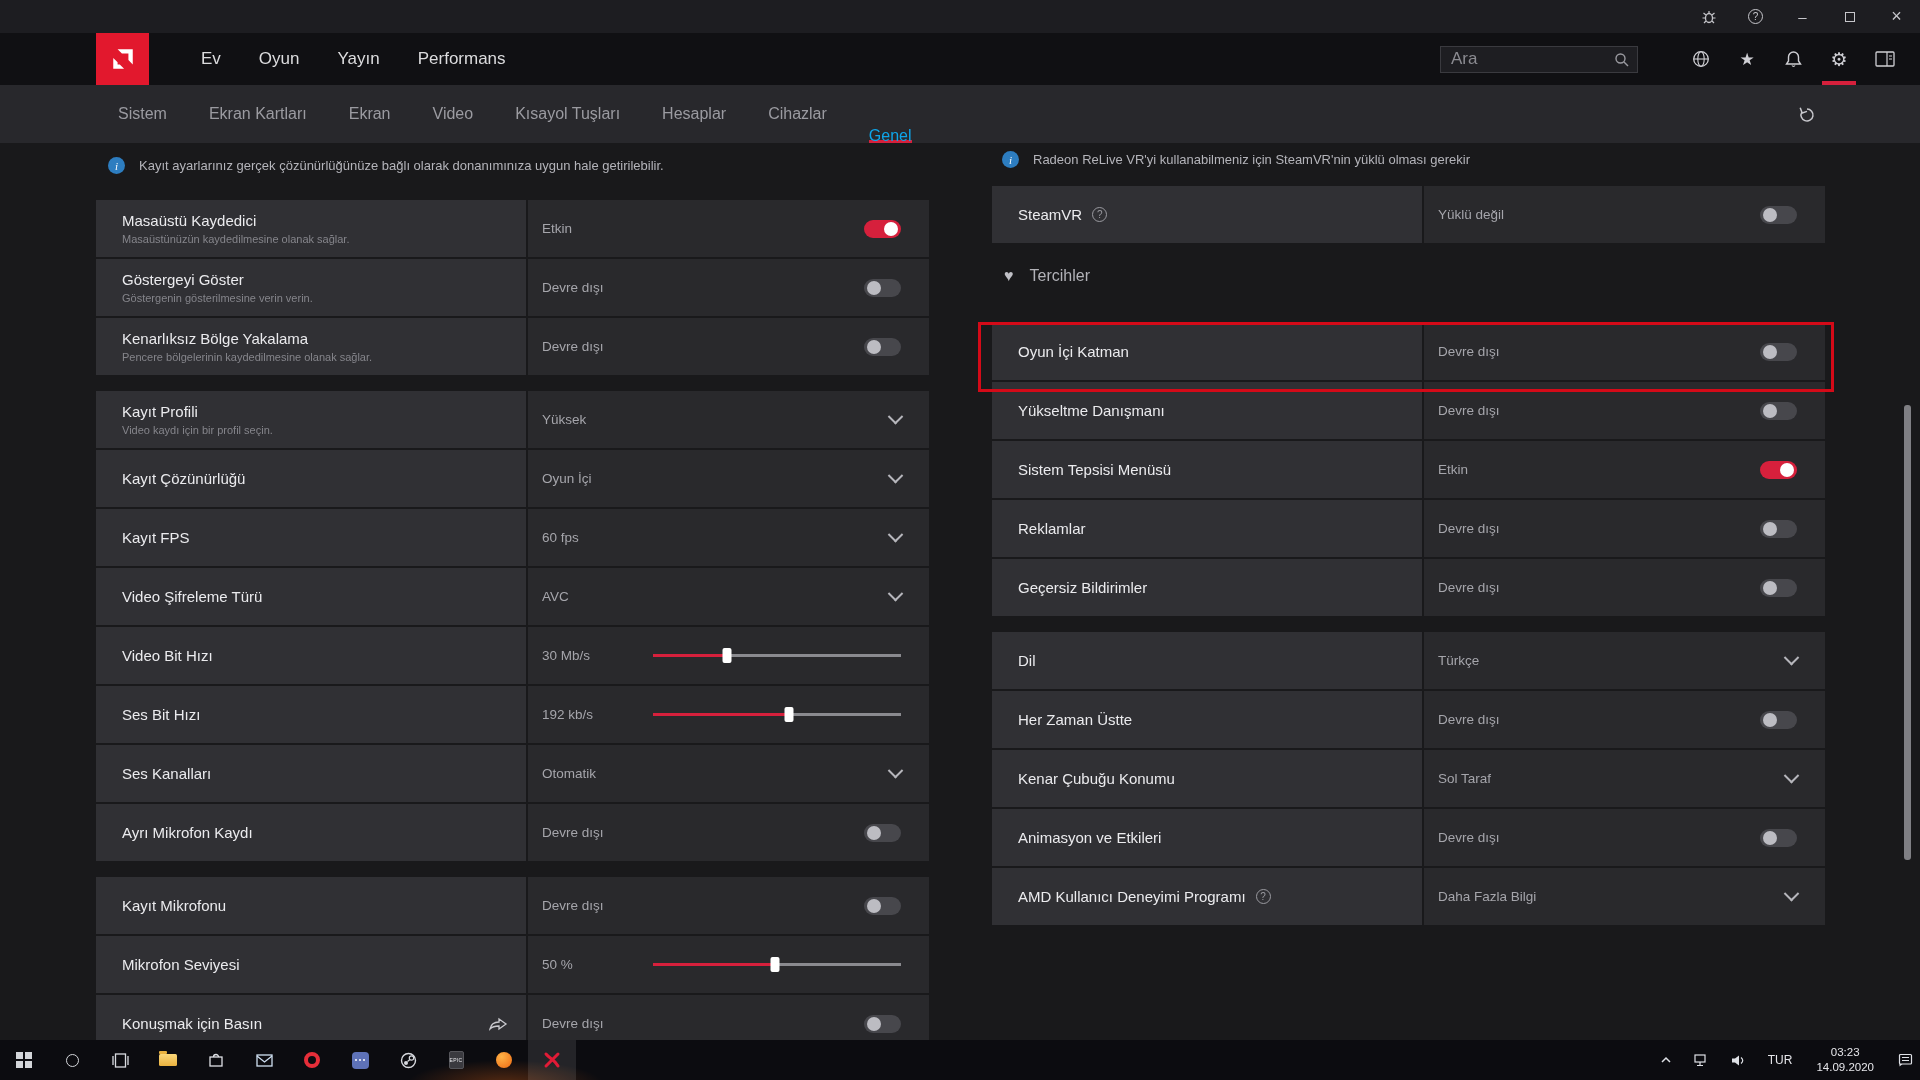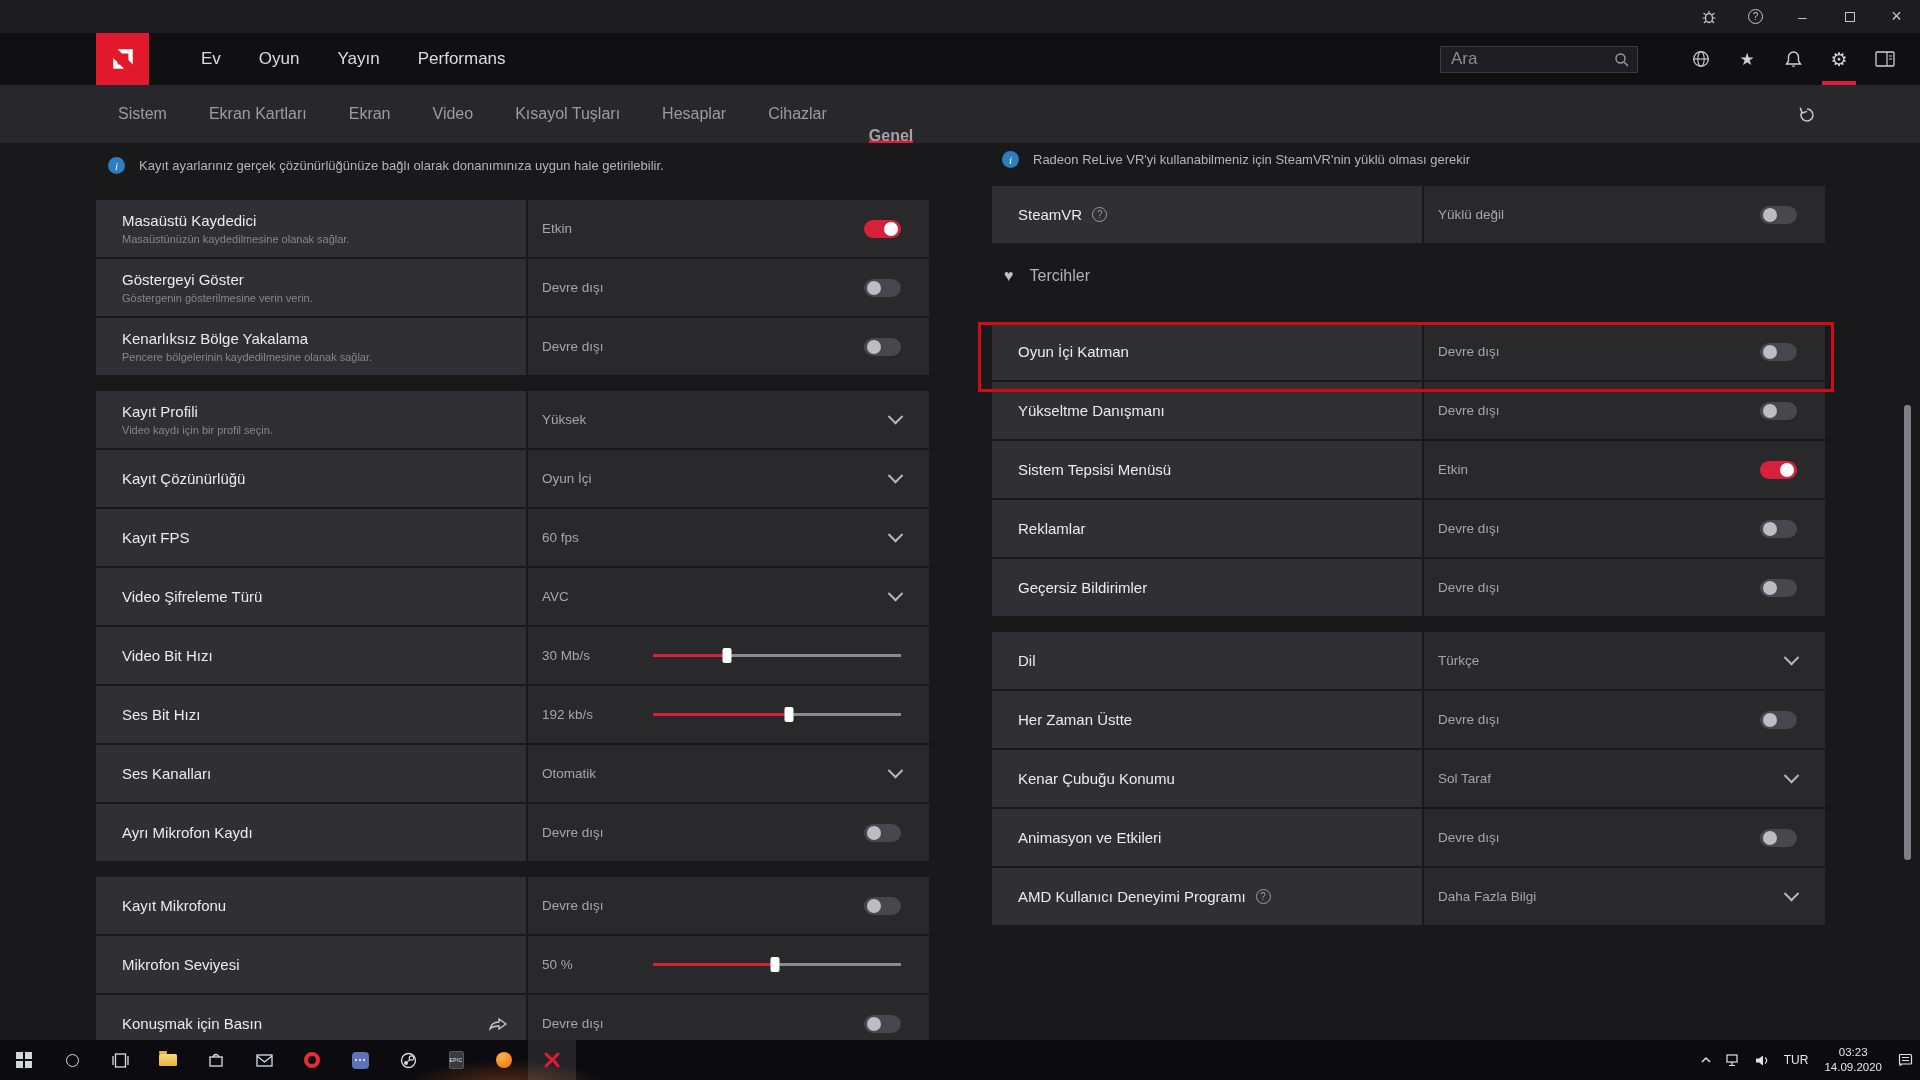--- a/index.html
+++ b/index.html
@@ -33,21 +33,21 @@
   .search input{flex:1;background:transparent;border:0;outline:0;color:#d0d0d4;font-size:17px;font-family:inherit;min-width:0;}
   .search input::placeholder{color:#8b8b91;}
   .hicons{display:flex;margin:0 12px 0 16px;height:52px;}
   .hicon{width:46px;height:52px;display:flex;align-items:center;justify-content:center;position:relative;color:#cfcfd4;font-size:18px;cursor:pointer;}
   .hicon.active::after{content:"";position:absolute;bottom:0;left:6px;right:6px;height:4px;background:var(--accent);}
   .glyph-star{font-size:17px;}
   .glyph-gear{font-size:19px;}
   
   .tabbar{position:absolute;top:85px;left:0;right:0;height:58px;background:var(--tabbar);display:flex;align-items:stretch;padding-left:118px;column-gap:42px;z-index:30;}
   .tab{display:flex;align-items:center;font-size:16px;color:#9b9ba1;border-bottom:3px solid transparent;padding-top:3px;cursor:pointer;white-space:nowrap;}
-  .tab.active{color:#a3a3a3;font-weight:700;border-color:var(--accent);margin-top:44px;}
+  .tab.active{color:#0ea5e9;font-weight:400;border-color:var(--accent);margin-top:44px;}
   .reset{margin-left:auto;margin-right:104px;display:flex;align-items:center;cursor:pointer;}
   
   .col{position:absolute;top:143px;width:833px;height:897px;overflow:hidden;}
   .col.left{left:96px;}
   .col.right{left:992px;}
   .info{display:flex;align-items:center;gap:14px;margin:14px 0 26px 12px;color:#b4b4ba;font-size:13px;}
   .col.right .info{margin:8px 0 18px 10px;}
   .info-i{flex:0 0 17px;width:17px;height:17px;border-radius:50%;background:#2d7dc0;color:#fff;font-size:11px;font-style:italic;font-family:"Liberation Serif","DejaVu Serif",serif;display:flex;align-items:center;justify-content:center;}
   .row{display:flex;height:57px;margin-bottom:2px;}
   .lbl{width:430px;background:var(--row-l);display:flex;flex-direction:column;justify-content:center;padding-left:26px;position:relative;}
@@ -81,21 +81,21 @@
   .winlogo{display:grid;grid-template-columns:7px 7px;grid-template-rows:7px 7px;gap:2px;}
   .winlogo div{background:#d4d6da;}
   .circle{width:13px;height:13px;border:1.5px solid #d4d6da;border-radius:50%;}
   .folder{width:18px;height:12px;background:linear-gradient(#fbd77a,#eab23f);border-radius:1.5px;position:relative;}
   .folder::before{content:"";position:absolute;top:-3px;left:0;width:8px;height:3px;background:#eab23f;border-radius:1px;}
   .opera{width:16px;height:16px;border:4px solid #e62e39;border-radius:50%;}
   .chat{width:17px;height:17px;border-radius:4px;background:#5e72b8;display:flex;align-items:center;justify-content:center;gap:1.5px;}
   .chat i{width:2.5px;height:2.5px;border-radius:50%;background:#fff;}
   .epic{width:15px;height:18px;background:#3a3a3f;border:1px solid #55555a;border-radius:2px;color:#e8e8ec;font-size:5px;display:flex;align-items:center;justify-content:center;letter-spacing:.3px;}
   .orb{width:16px;height:16px;border-radius:50%;background:radial-gradient(circle at 35% 30%,#ffb347,#ef6a12);}
-  .tray{margin-left:auto;display:flex;align-items:flex-start;height:100%;}
+  .tray{margin-left:auto;display:flex;align-items:flex-start;height:100%;gap:8px;}
   .tray-item{display:flex;align-items:center;justify-content:center;height:100%;padding:0 7px;color:#e6e6ea;font-size:12px;cursor:pointer;}
   .clock{flex-direction:column;line-height:1.3;font-size:11.5px;text-align:center;padding:0 9px;}
 </style>
 </head>
 <body>
 
 <div class="titlebar">
   <div class="tb-btn">
     <svg width="16" height="15" viewBox="0 0 16 15">
         <ellipse cx="8" cy="9" rx="3.5" ry="4.5" fill="none" stroke="#c6c6cb" stroke-width="1.3"></ellipse>

